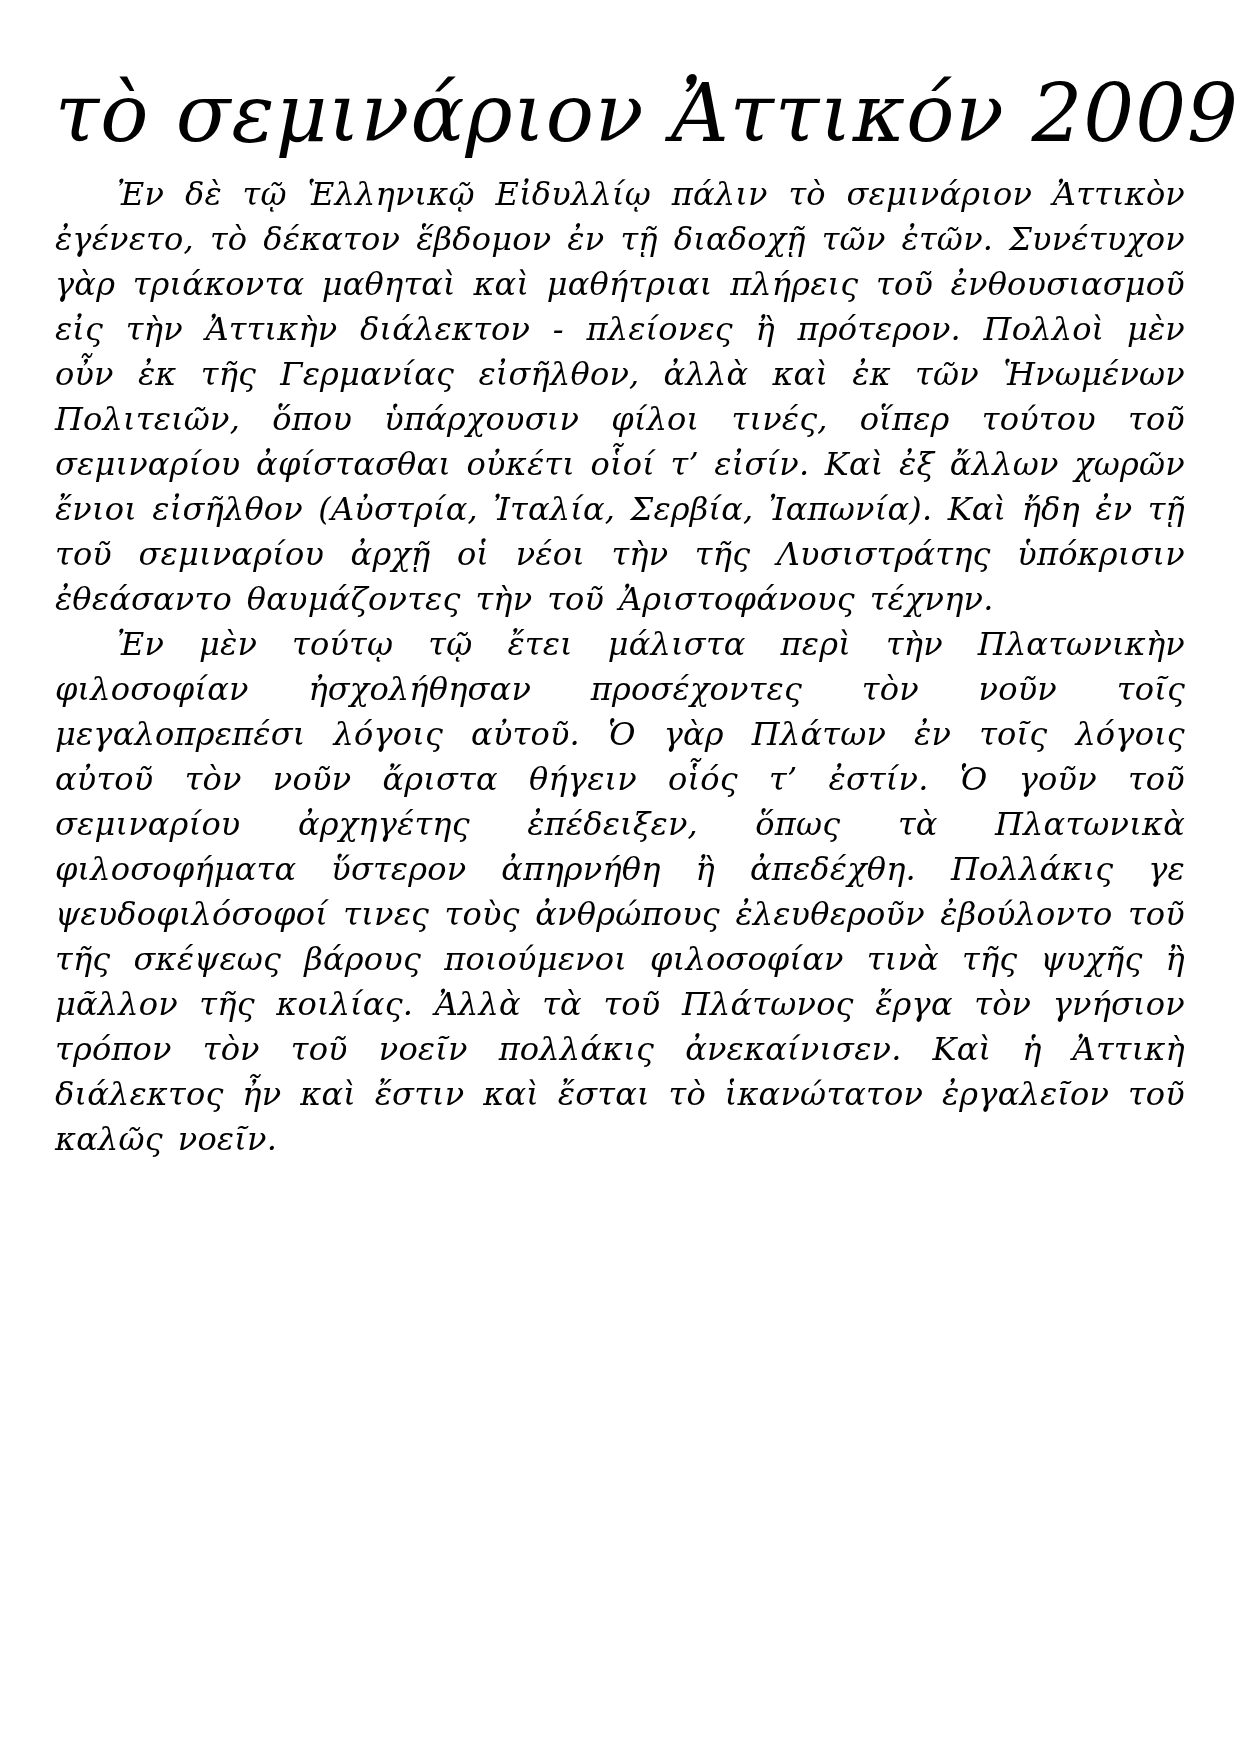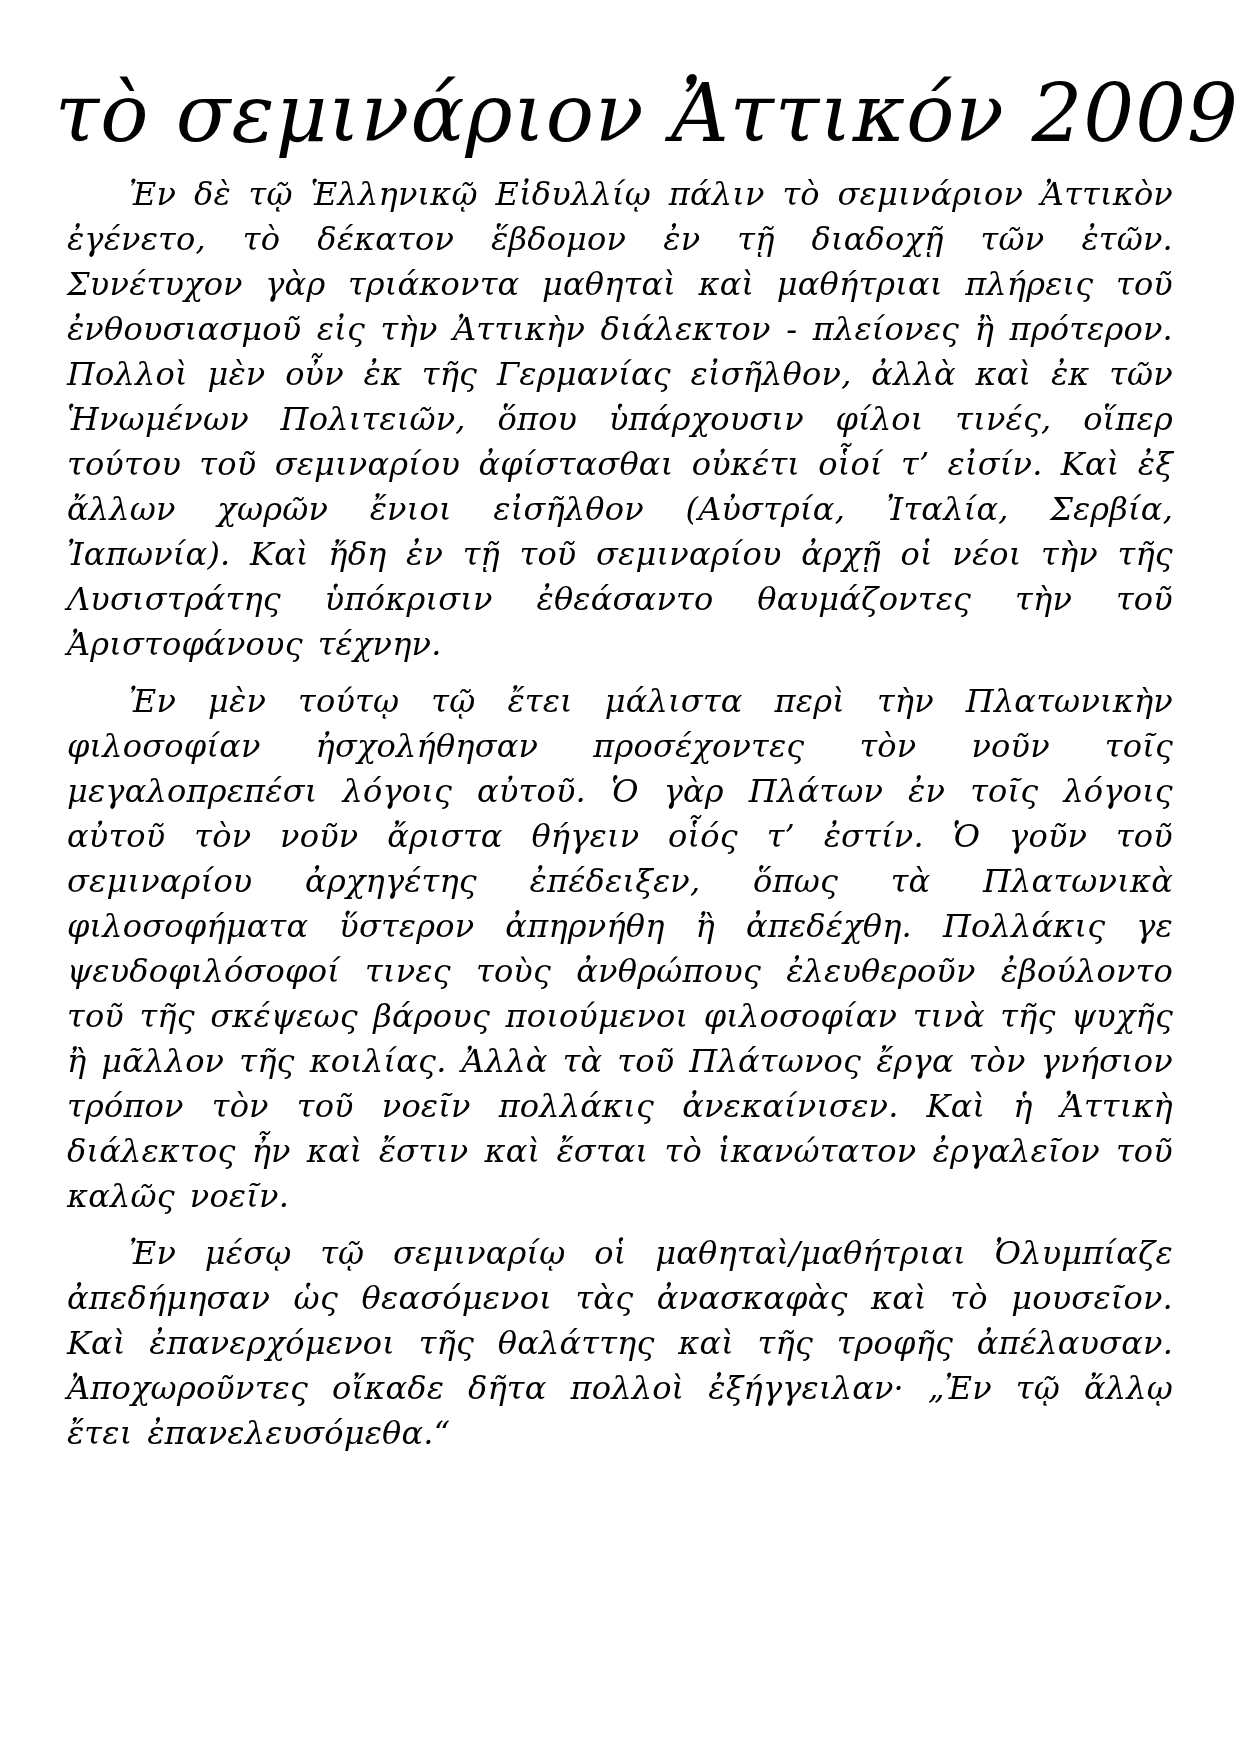--- a/index.html
+++ b/index.html
@@ -27,28 +27,27 @@
     margin: 0 0 14px 0;
     letter-spacing: 1px;
     white-space: nowrap;
   }
   .doc-body p {
     font-style: italic;
     font-size: 32px;
     line-height: 45px;
     text-align: justify;
     text-indent: 62px;
-    margin: 12px;
+    margin: 0;
     word-spacing: 0.14em;
     letter-spacing: 0.2px;
   }
 </style>
 </head>
 <body>
 
 <div class="page">
   <h1 class="doc-title">τὸ σεμινάριον Ἀττικόν 2009</h1>
   <div class="doc-body">
     <p>Ἐν δὲ τῷ Ἑλληνικῷ Εἰδυλλίῳ πάλιν τὸ σεμινάριον Ἀττικὸν ἐγένετο, τὸ δέκατον ἕβδομον ἐν τῇ διαδοχῇ τῶν ἐτῶν. Συνέτυχον γὰρ τριάκοντα μαθηταὶ καὶ μαθήτριαι πλήρεις τοῦ ἐνθουσιασμοῦ εἰς τὴν Ἀττικὴν διάλεκτον - πλείονες ἢ πρότερον. Πολλοὶ μὲν οὖν ἐκ τῆς Γερμανίας εἰσῆλθον, ἀλλὰ καὶ ἐκ τῶν Ἡνωμένων Πολιτειῶν, ὅπου ὑπάρχουσιν φίλοι τινές, οἵπερ τούτου τοῦ σεμιναρίου ἀφίστασθαι οὐκέτι οἷοί τ’ εἰσίν. Καὶ ἐξ ἄλλων χωρῶν ἔνιοι εἰσῆλθον (Αὐστρία, Ἰταλία, Σερβία, Ἰαπωνία). Καὶ ἤδη ἐν τῇ τοῦ σεμιναρίου ἀρχῇ οἱ νέοι τὴν τῆς Λυσιστράτης ὑπόκρισιν ἐθεάσαντο θαυμάζοντες τὴν τοῦ Ἀριστοφάνους τέχνην.</p>
     <p>Ἐν μὲν τούτῳ τῷ ἔτει μάλιστα περὶ τὴν Πλατωνικὴν φιλοσοφίαν ἠσχολήθησαν προσέχοντες τὸν νοῦν τοῖς μεγαλοπρεπέσι λόγοις αὐτοῦ. Ὁ γὰρ Πλάτων ἐν τοῖς λόγοις αὐτοῦ τὸν νοῦν ἄριστα θήγειν οἷός τ’ ἐστίν. Ὁ γοῦν τοῦ σεμιναρίου ἀρχηγέτης ἐπέδειξεν, ὅπως τὰ Πλατωνικὰ φιλοσοφήματα ὕστερον ἀπηρνήθη ἢ ἀπεδέχθη. Πολλάκις γε ψευδοφιλόσοφοί τινες τοὺς ἀνθρώπους ἐλευθεροῦν ἐβούλοντο τοῦ τῆς σκέψεως βάρους ποιούμενοι φιλοσοφίαν τινὰ τῆς ψυχῆς ἢ μᾶλλον τῆς κοιλίας. Ἀλλὰ τὰ τοῦ Πλάτωνος ἔργα τὸν γνήσιον τρόπον τὸν τοῦ νοεῖν πολλάκις ἀνεκαίνισεν. Καὶ ἡ Ἀττικὴ διάλεκτος ἦν καὶ ἔστιν καὶ ἔσται τὸ ἱκανώτατον ἐργαλεῖον τοῦ καλῶς νοεῖν.</p>
-    <p>Ἐν μέσῳ τῷ σεμιναρίῳ οἱ μαθηταὶ/μαθήτριαι Ὀλυμπίαζε ἀπεδήμησαν ὡς θεασόμενοι τὰς ἀνασκαφὰς καὶ τὸ μουσεῖον. Καὶ ἐπανερχόμενοι τῆς θαλάττης καὶ τῆς τροφῆς ἀπέλαυσαν. Ἀποχωροῦντες οἴκαδε δῆτα πολλοὶ ἐξήγγειλαν· „Ἐν τῷ ἄλλῳ ἔτει ἐπανελευσόμεθα.“</p>
   </div>
 </div>
 
 </body></html>

